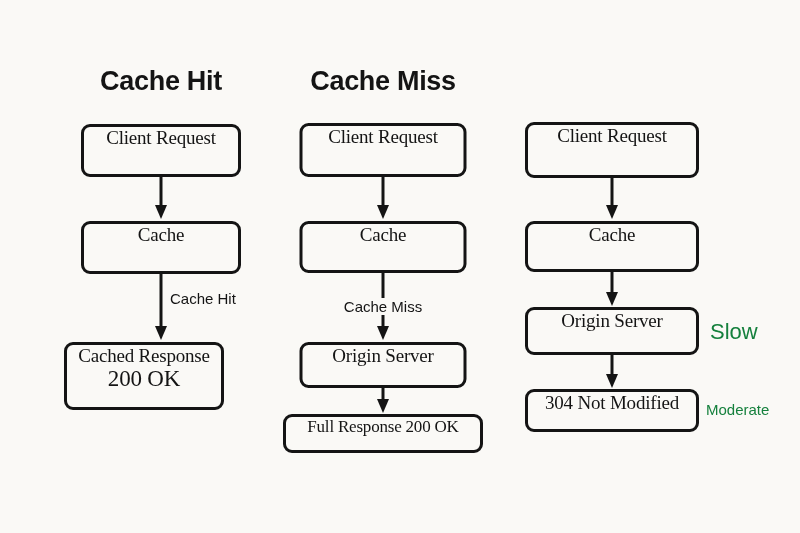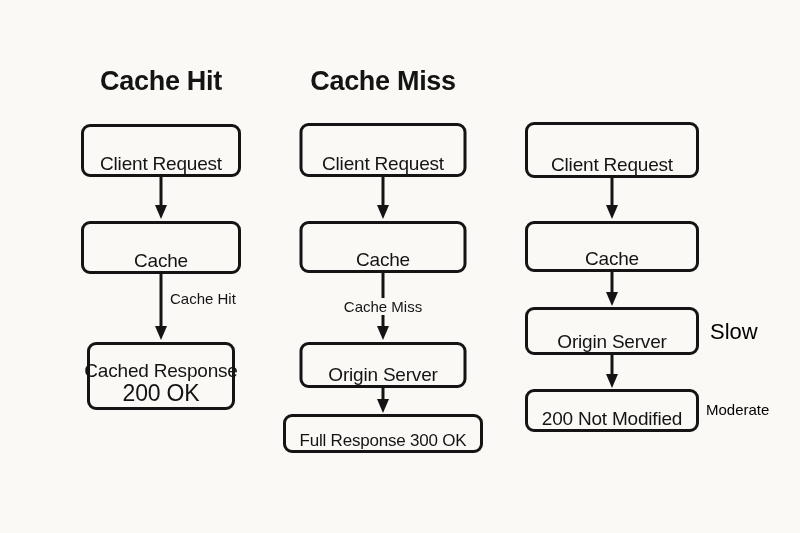--- a/index.html
+++ b/index.html
@@ -31,24 +31,25 @@
   }
   .node {
     position: absolute;
     box-sizing: border-box;
     border: 3px solid #141414;
     border-radius: 9px;
     background: #faf9f6;
     display: flex;
     flex-direction: column;
     align-items: center;
-    justify-content: flex-end;
+    justify-content: flex-start;
     text-align: center;
     transform: translateX(-50%);
     line-height: 1.12;
+    font-family: Liberation Serif, serif;
   }
   .node .line1 {
     font-size: 19px;
     white-space: nowrap;
     letter-spacing: -0.2px;
   }
   .node .line2 {
     font-size: 23px;
     white-space: nowrap;
     letter-spacing: -0.2px;
@@ -68,21 +69,21 @@
     position: absolute;
     font-size: 15px;
     color: #141414;
     white-space: nowrap;
   }
   .edge-label.centered {
     transform: translateX(-50%);
   }
   .side-label {
     position: absolute;
-    color: #000000;
+    color: #15803d;
     white-space: nowrap;
   }
   .side-label.big {
     font-size: 22px;
   }
   .side-label.med {
     font-size: 15px;
   }
 </style>
 </head>
@@ -105,21 +106,21 @@
     <span class="line1">Cache</span>
   </div>
 
   <svg class="arrow" style="left:161px; top:274px;" width="20" height="68" viewBox="0 0 20 68">
     <line x1="10" y1="0" x2="10" y2="56" stroke="#141414" stroke-width="3"></line>
     <polygon points="10,66 4,52 16,52" fill="#141414"></polygon>
   </svg>
 
   <div class="edge-label" style="left:170px; top:290px;">Cache Hit</div>
 
-  <div class="node" style="left:161px; top:342px; width:148px; height:68px;">
+  <div class="node" style="left:144px; top:342px; width:160px; height:68px;">
     <span class="line1">Cached Response</span>
     <span class="line2">200 OK</span>
   </div>
 
   <div class="col-title" style="left:383px; top:66px;">Cache Miss</div>
 
   <div class="node" style="left:383px; top:123px; width:167px; height:54px;">
     <span class="line1">Client Request</span>
   </div>
 
@@ -142,21 +143,21 @@
   <div class="node" style="left:383px; top:342px; width:167px; height:46px;">
     <span class="line1">Origin Server</span>
   </div>
 
   <svg class="arrow" style="left:383px; top:388px;" width="20" height="27" viewBox="0 0 20 27">
     <line x1="10" y1="0" x2="10" y2="15" stroke="#141414" stroke-width="3"></line>
     <polygon points="10,25 4,11 16,11" fill="#141414"></polygon>
   </svg>
 
   <div class="node small" style="left:383px; top:414px; width:200px; height:39px;">
-    <span class="line1">Full Response 300 OK</span>
+    <span class="line1">Full Response 200 OK</span>
   </div>
 
 
   <div class="node sub" style="left:612px; top:122px; width:174px; height:56px;">
     <span class="line1">Client Request</span>
   </div>
 
   <svg class="arrow" style="left:612px; top:178px;" width="20" height="43" viewBox="0 0 20 43">
     <line x1="10" y1="0" x2="10" y2="31" stroke="#141414" stroke-width="3"></line>
     <polygon points="10,41 4,27 16,27" fill="#141414"></polygon>
@@ -176,18 +177,18 @@
   </div>
 
   <div class="side-label big" style="left:710px; top:319px;">Slow</div>
 
   <svg class="arrow" style="left:612px; top:355px;" width="20" height="35" viewBox="0 0 20 35">
     <line x1="10" y1="0" x2="10" y2="23" stroke="#141414" stroke-width="3"></line>
     <polygon points="10,33 4,19 16,19" fill="#141414"></polygon>
   </svg>
 
   <div class="node" style="left:612px; top:389px; width:174px; height:43px;">
-    <span class="line1">200 Not Modified</span>
+    <span class="line1">304 Not Modified</span>
   </div>
 
   <div class="side-label med" style="left:706px; top:401px;">Moderate</div>
 
 </div>
 
 </body></html>

